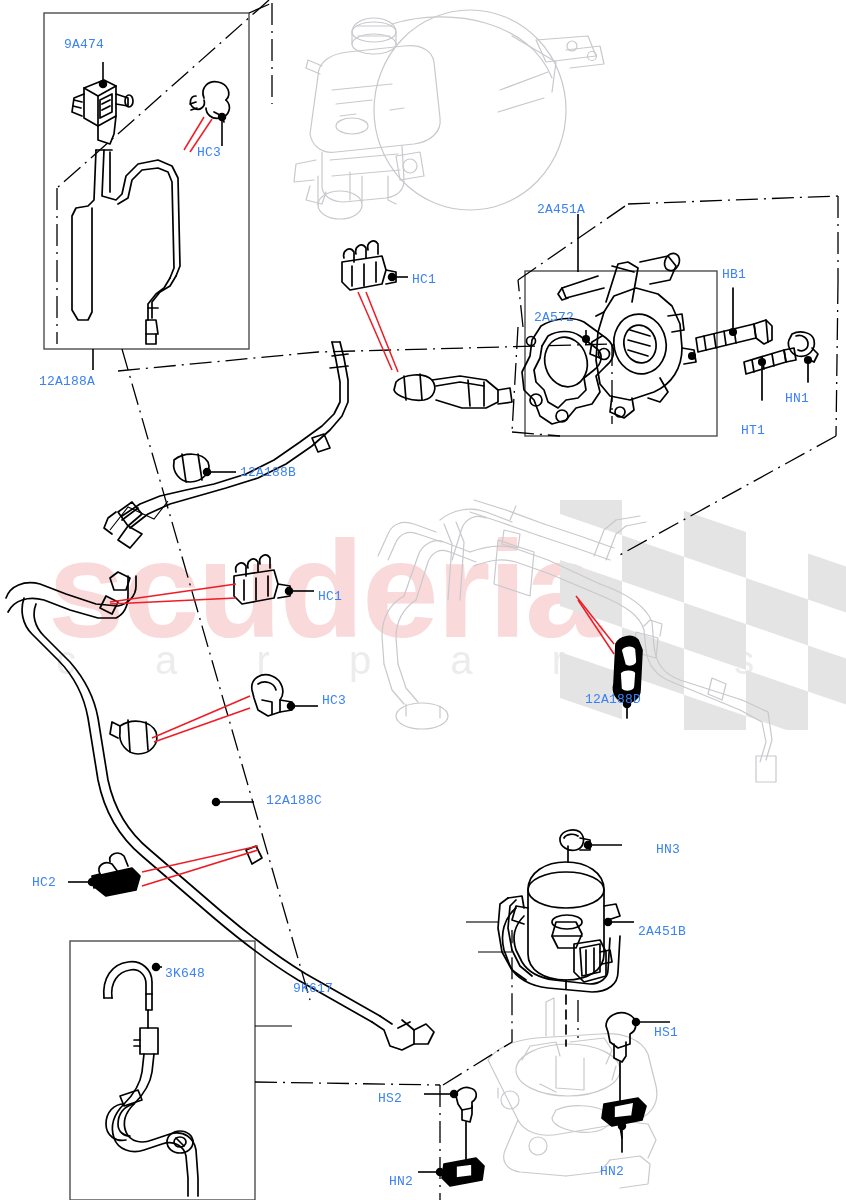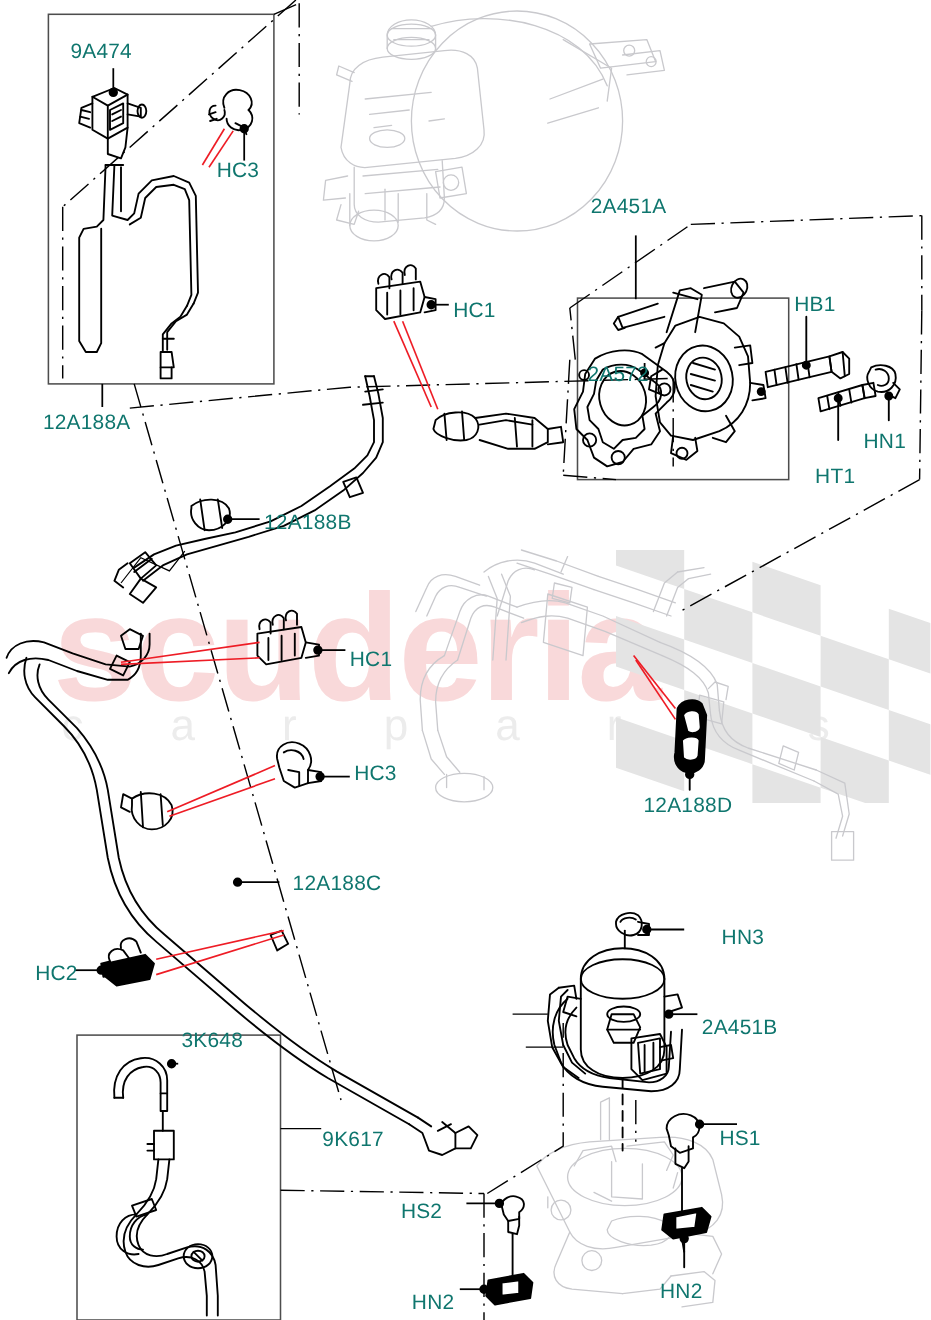--- a/index.html
+++ b/index.html
@@ -26,23 +26,23 @@
     overflow:hidden;
   }
 
   
   .art{position:absolute;left:0;top:0;z-index:2;}
   .art.ghost{z-index:1;}
 
   
   .lbl{
     position:absolute;z-index:5;
-    color:#0f766e;
-    font-family:Liberation Sans, sans-serif;
-    font-size:19px;font-weight:400;
+    color:#3b82f6;
+    font-family:Liberation Mono, monospace;
+    font-size:13px;font-weight:400;
     letter-spacing:0.2px;white-space:nowrap;line-height:1;
   }
   .lbl.r{transform:translateX(-100%);}
 </style>
 </head>
 <body>
 
 <div id="page">
 
   <div class="wm-layer">
@@ -561,33 +561,33 @@
       <path d="M142 886 L258 850"></path>
       <path d="M614 644 L576 596"></path>
       <path d="M614 654 L578 600"></path>
     </g>
   </svg>
 
   <div class="lbl" style="left:64px;top:38px">9A474</div>
   <div class="lbl" style="left:197px;top:146px">HC3</div>
   <div class="lbl" style="left:39px;top:375px">12A188A</div>
   <div class="lbl" style="left:412px;top:273px">HC1</div>
-  <div class="lbl" style="left:537px;top:179px">2A451A</div>
-  <div class="lbl" style="left:534px;top:331px">2A572</div>
+  <div class="lbl" style="left:537px;top:203px">2A451A</div>
+  <div class="lbl" style="left:534px;top:311px">2A572</div>
   <div class="lbl" style="left:722px;top:268px">HB1</div>
   <div class="lbl" style="left:741px;top:424px">HT1</div>
   <div class="lbl" style="left:785px;top:392px">HN1</div>
   <div class="lbl" style="left:240px;top:466px">12A188B</div>
   <div class="lbl" style="left:318px;top:590px">HC1</div>
-  <div class="lbl" style="left:585px;top:723px">12A188D</div>
+  <div class="lbl" style="left:585px;top:693px">12A188D</div>
   <div class="lbl" style="left:322px;top:694px">HC3</div>
   <div class="lbl" style="left:266px;top:794px">12A188C</div>
   <div class="lbl" style="left:32px;top:876px">HC2</div>
   <div class="lbl" style="left:656px;top:843px">HN3</div>
   <div class="lbl" style="left:638px;top:925px">2A451B</div>
   <div class="lbl" style="left:654px;top:1026px">HS1</div>
-  <div class="lbl" style="left:165px;top:937px">3K648</div>
-  <div class="lbl" style="left:293px;top:1027px">9K617</div>
+  <div class="lbl" style="left:165px;top:967px">3K648</div>
+  <div class="lbl" style="left:293px;top:982px">9K617</div>
   <div class="lbl r" style="left:402px;top:1092px">HS2</div>
   <div class="lbl r" style="left:413px;top:1175px">HN2</div>
   <div class="lbl" style="left:600px;top:1165px">HN2</div>
 
 </div>
 
 </body></html>

